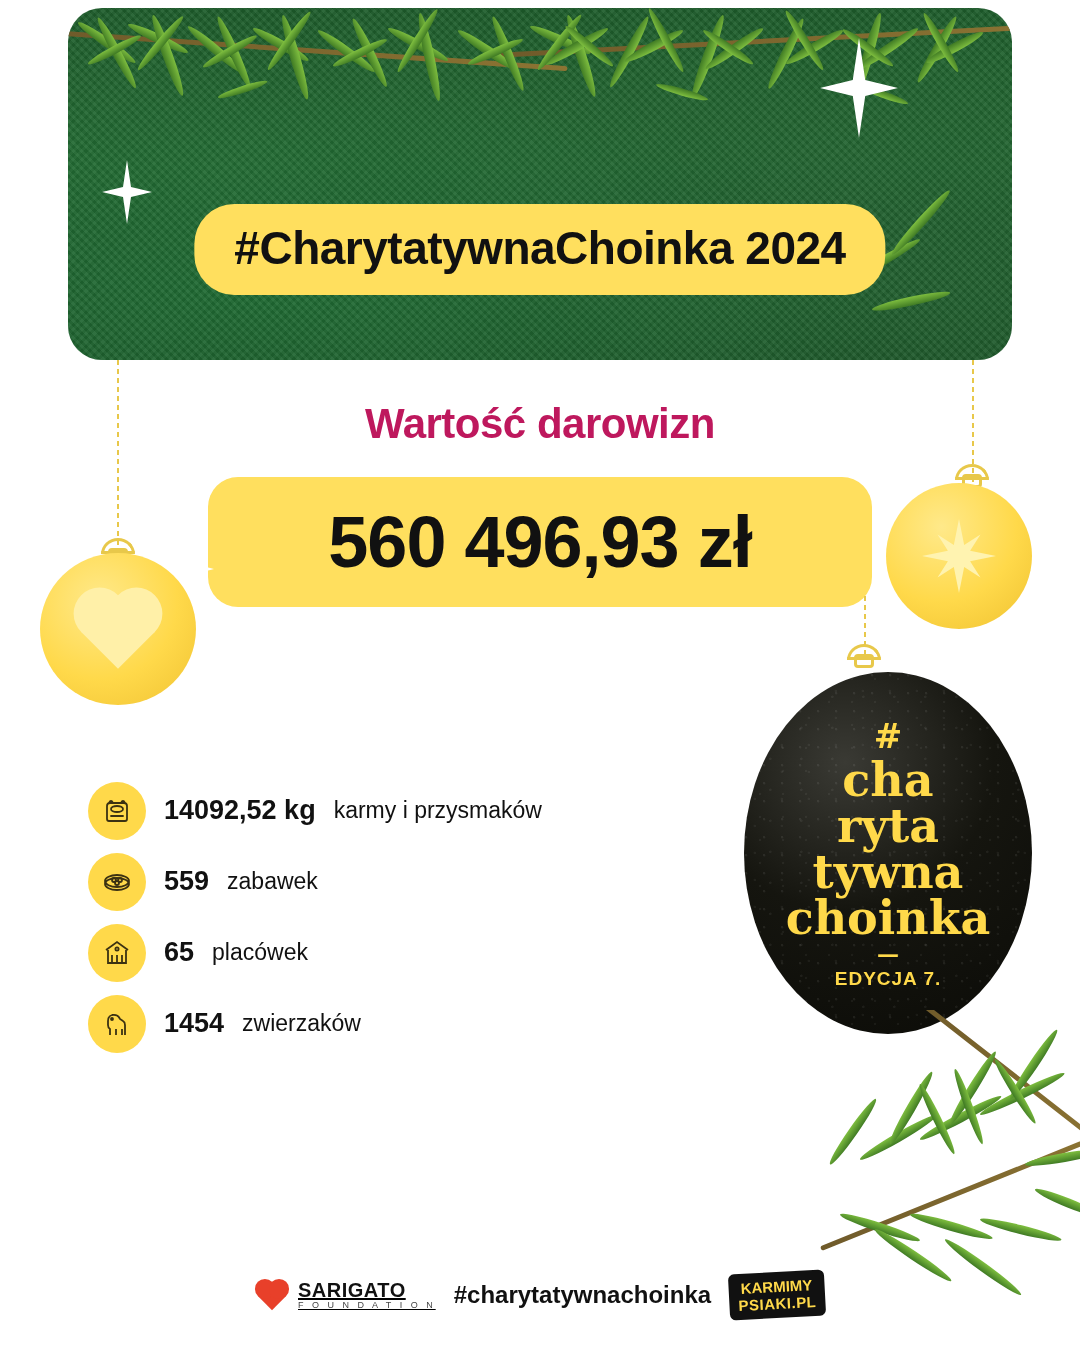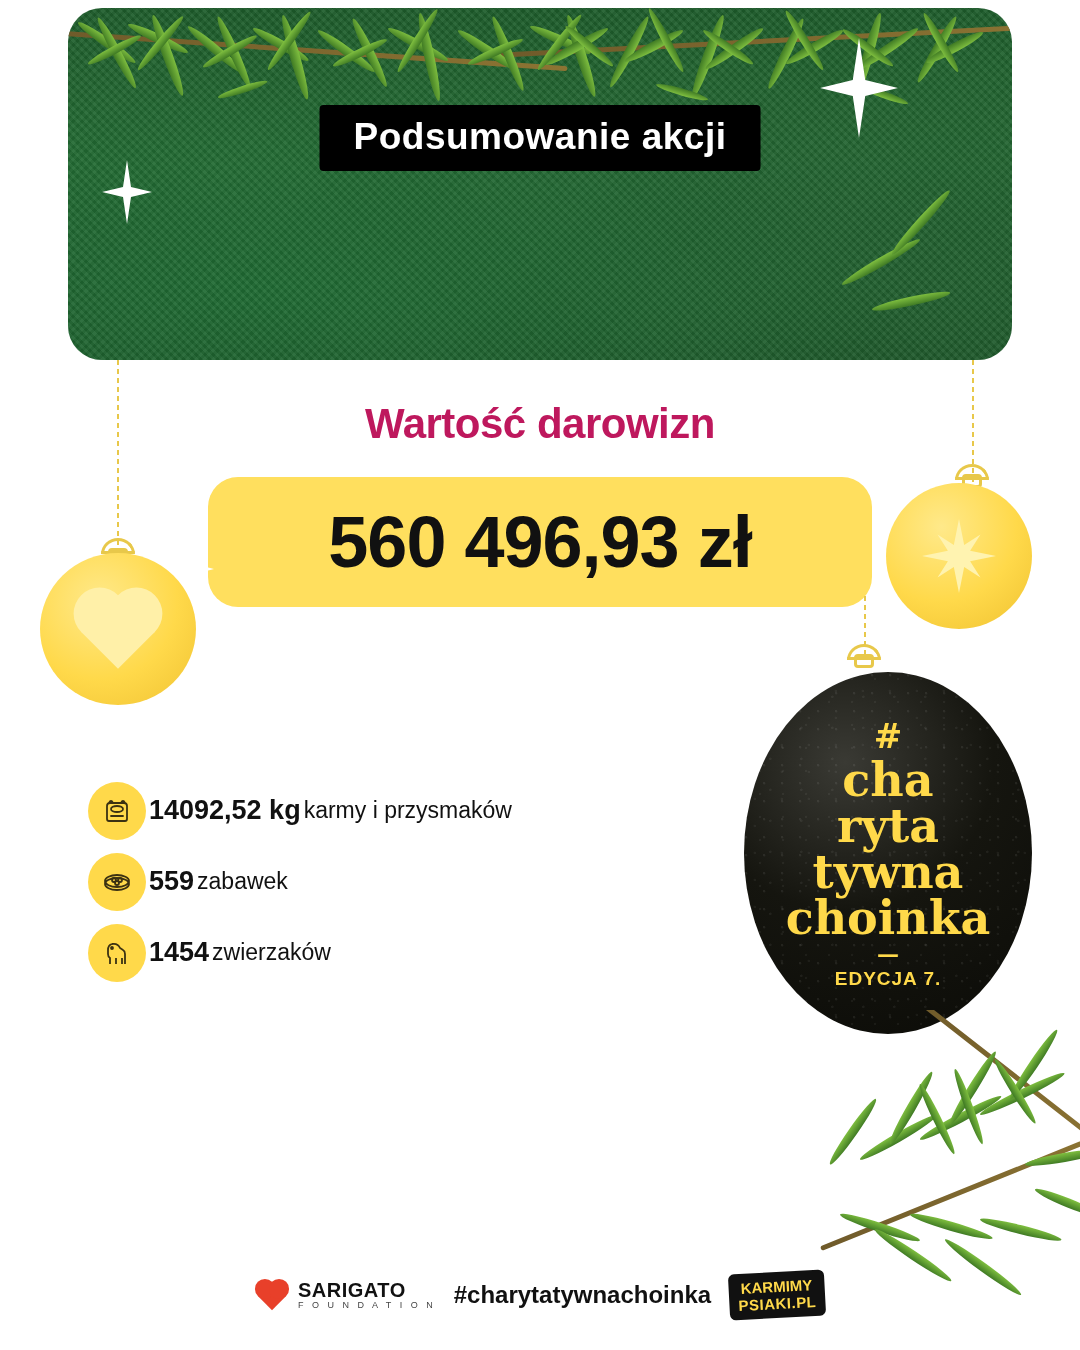--- a/index.html
+++ b/index.html
@@ -209,21 +209,21 @@
   
   .stats {
     position: absolute;
     left: 88px; top: 775px;
     width: 620px;
   }
   .stat-row {
     display: flex;
     align-items: center;
     height: 71px;
-    gap: 3px;
+    gap: 18px;
   }
   .stat-icon {
     width: 58px; height: 58px;
     flex: 0 0 58px;
     border-radius: 50%;
     background: #ffd94a;
     display: flex; align-items: center; justify-content: center;
   }
   .stat-icon svg { display: block; }
   .stat-value {
@@ -252,21 +252,21 @@
   .sari-heart .h {
     position: absolute; left: 50%; top: 52%;
     transform: translate(-50%,-50%) rotate(-45deg);
     width: 20px; height: 20px; background: #e8402a;
   }
   .sari-heart .h::before, .sari-heart .h::after {
     content:""; position: absolute; width: 20px; height: 20px; background: #e8402a; border-radius: 50%;
   }
   .sari-heart .h::before { top: -10px; left: 0; }
   .sari-heart .h::after { left: 10px; top: 0; }
-  .sari-text { line-height: 1.05; }
+  .sari-text { line-height: 1.05; text-decoration: underline; }
   .sari-name { font-size: 20px; font-weight: bold; color: #111; letter-spacing: 0.5px; }
   .sari-sub { font-size: 9px; letter-spacing: 3px; color: #444; }
   .footer-hash {
     font-size: 24px; font-weight: bold; color: #111;
   }
   .karmimy {
     background: #111; color: #ffd94a;
     font-size: 15px; font-weight: bold; line-height: 1.0;
     padding: 7px 9px; border-radius: 6px;
     transform: rotate(-3deg);
@@ -333,21 +333,21 @@
 
     <div class="pine-bottom-right">
       <div class="needle" style="left:150px; top:240px; width:90px; height:9px; transform:rotate(-30deg);"></div>
       <div class="needle" style="left:180px; top:265px; width:80px; height:9px; transform:rotate(-12deg);"></div>
       <div class="needle" style="left:200px; top:210px; width:86px; height:9px; transform:rotate(-48deg);"></div>
     </div>
 
     <div class="sparkle" style="left:752px; top:30px; width:78px; height:100px;"></div>
     <div class="sparkle" style="left:34px; top:152px; width:50px; height:64px;"></div>
 
-    <div class="title-black">Podsumowanie akcji</div>
+    <div class="title-yellow">#CharytatywnaChoinka 2024</div>
   </div>
 
   <div class="donation-label">Wartość darowizn</div>
   <div class="donation-pill">
     <span class="donation-amount">560 496,93 zł</span>
   </div>
 
   <div class="orn-string" style="left:117px; top:360px; height:196px;"></div>
   <div class="orn-cap" style="left:108px; top:548px;"></div>
   <div class="orn-bow" style="left:101px; top:538px;"></div>
@@ -406,20 +406,32 @@
           <ellipse cx="17" cy="16" rx="12" ry="6"></ellipse>
           <circle cx="14" cy="15" r="2"></circle>
             <circle cx="20" cy="15" r="2"></circle>
             <circle cx="17" cy="18" r="2"></circle>
         </svg>
       </div>
       <div class="stat-value">559</div>
       <div class="stat-unit">zabawek</div>
     </div>
 
+    <div class="stat-row">
+      <div class="stat-icon">
+        <svg width="34" height="34" viewBox="0 0 34 34" fill="none" stroke="#3b3112" stroke-width="1.8">
+          <path d="M6 14 L17 6 L28 14"></path>
+          <path d="M8 14 v13 h18 v-13"></path>
+          <path d="M12 27 v-8 M17 27 v-8 M22 27 v-8"></path>
+          <circle cx="17" cy="13" r="1.6"></circle>
+        </svg>
+      </div>
+      <div class="stat-value">65</div>
+      <div class="stat-unit">placówek</div>
+    </div>
 
     <div class="stat-row">
       <div class="stat-icon">
         <svg width="34" height="34" viewBox="0 0 34 34" fill="none" stroke="#3b3112" stroke-width="1.8">
           <path d="M12 8 q-4 1 -4 6 v4 q0 3 2 4 v6"></path>
           <path d="M12 8 q6 -1 8 4 l3 2 q2 1 2 4 v10"></path>
           <path d="M16 22 v6 M22 22 v6"></path>
           <circle cx="12" cy="12" r="1"></circle>
         </svg>
       </div>

